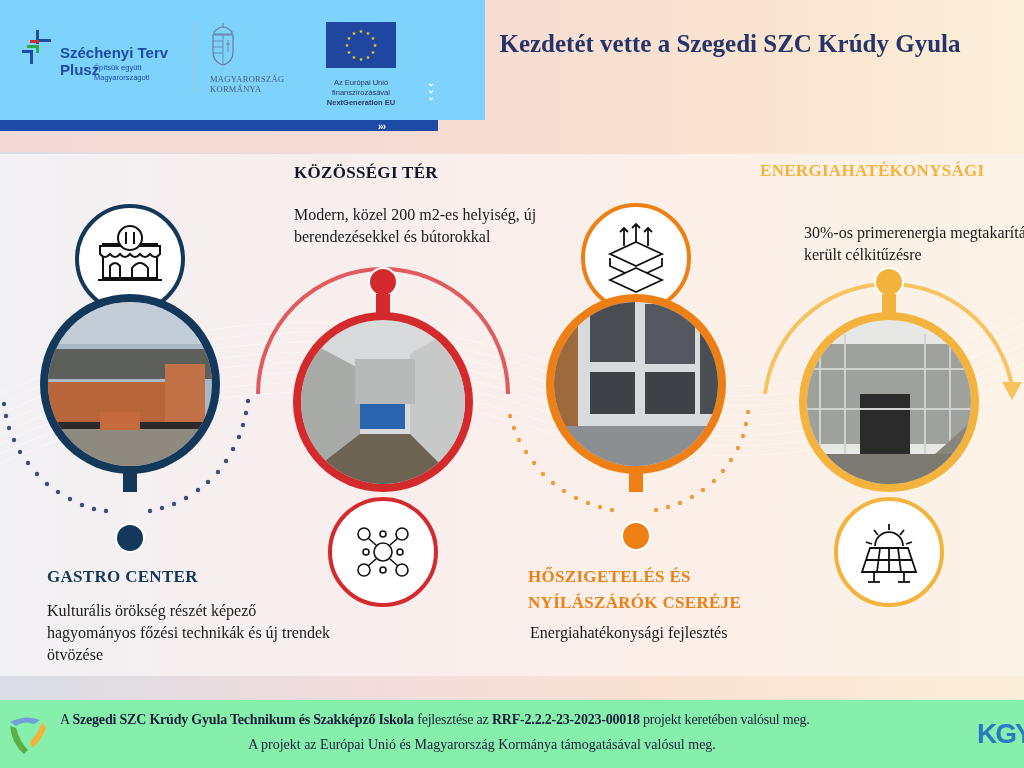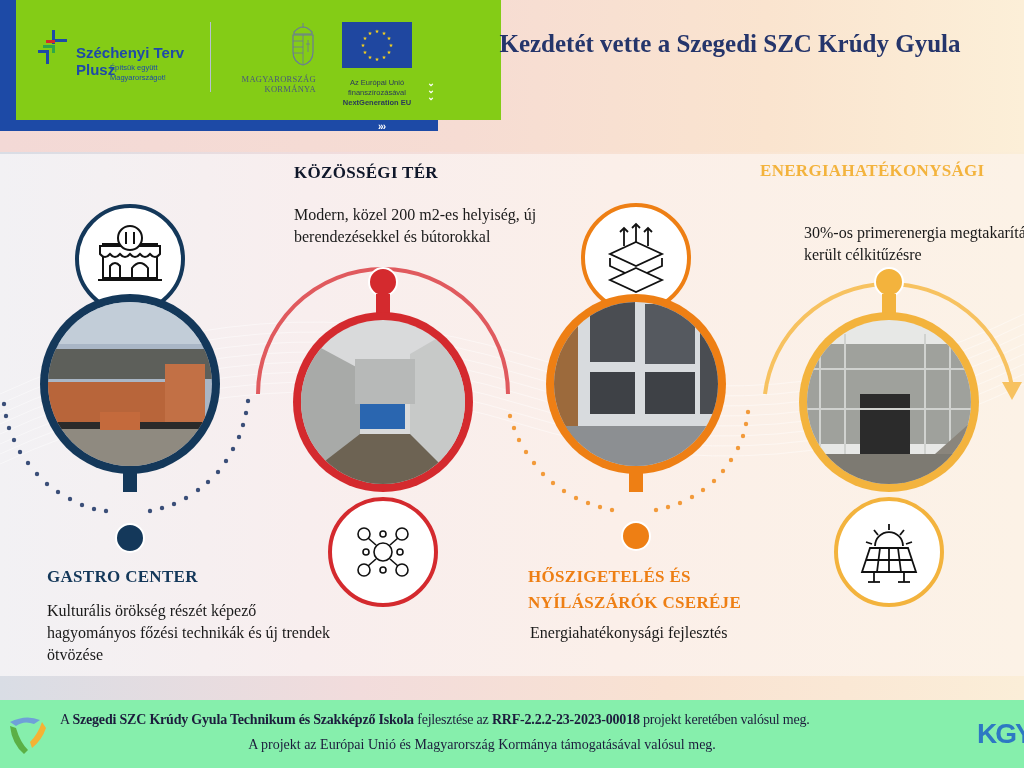--- a/index.html
+++ b/index.html
@@ -12,22 +12,22 @@
   
   .header-band {
     position: absolute; left: 0; top: 0; width: 1024px; height: 152px;
     background: linear-gradient(90deg, #f3d9d6 0%, #f6dcd3 45%, #fae4cf 75%, #fcefd8 100%);
   }
   .logo-box {
     position: absolute; left: 0; top: 0; width: 438px; height: 131px;
     background: #1d4aa6;
   }
   .logo-inner {
-    position: absolute; left: 16px; top: 0; width: 485px; height: 120px;
-    background: #84cc16;
+    position: absolute; left: 0; top: 0; width: 485px; height: 120px;
+    background: #7dd3fc;
   }
   .chev-right {
     position: absolute; left: 378px; top: 121px; color: #ffffff;
     font: bold 10px "Liberation Sans", sans-serif; letter-spacing: -1px;
   }
   .chev-down {
     position: absolute; left: 426px; top: 80px; width: 10px; color: #ffffff;
     font: bold 9px "Liberation Sans", sans-serif; line-height: 7px; text-align: center;
   }
   .sz-logo { position: absolute; left: 22px; top: 30px; width: 150px; height: 60px; }
@@ -38,21 +38,21 @@
   }
   .sz-plus {
     position: absolute; left: 38px; top: 31px; color: #1e4aa8;
     font: bold 15px "Liberation Sans", sans-serif;
   }
   .sz-tag {
     position: absolute; left: 72px; top: 33px; color: #1e4aa8;
     font: 7.5px "Liberation Sans", sans-serif; line-height: 10px; white-space: nowrap;
   }
   .divider-v { position: absolute; left: 194px; top: 22px; width: 1px; height: 70px; background: #b8c0d0; }
-  .hu-logo { position: absolute; left: 210px; top: 22px; width: 90px; height: 80px; text-align: right; }
+  .hu-logo { position: absolute; left: 210px; top: 22px; width: 90px; height: 80px; text-align: left; }
   .hu-crest { width: 26px; height: 44px; margin: 0 auto; }
   .hu-text {
     color: #4a5a7a; font: 8.5px "Liberation Serif", serif; line-height: 10px; letter-spacing: 0.3px;
     margin-top: 4px;
   }
   .eu-logo { position: absolute; left: 318px; top: 22px; width: 86px; text-align: center; }
   .eu-flag { width: 70px; height: 46px; margin: 0 auto; background: #1f47a0; position: relative; }
   .eu-text { color: #2a3a5a; font: 7.5px "Liberation Sans", sans-serif; line-height: 10px; margin-top: 6px; }
   .eu-text b { font-weight: bold; }
 

